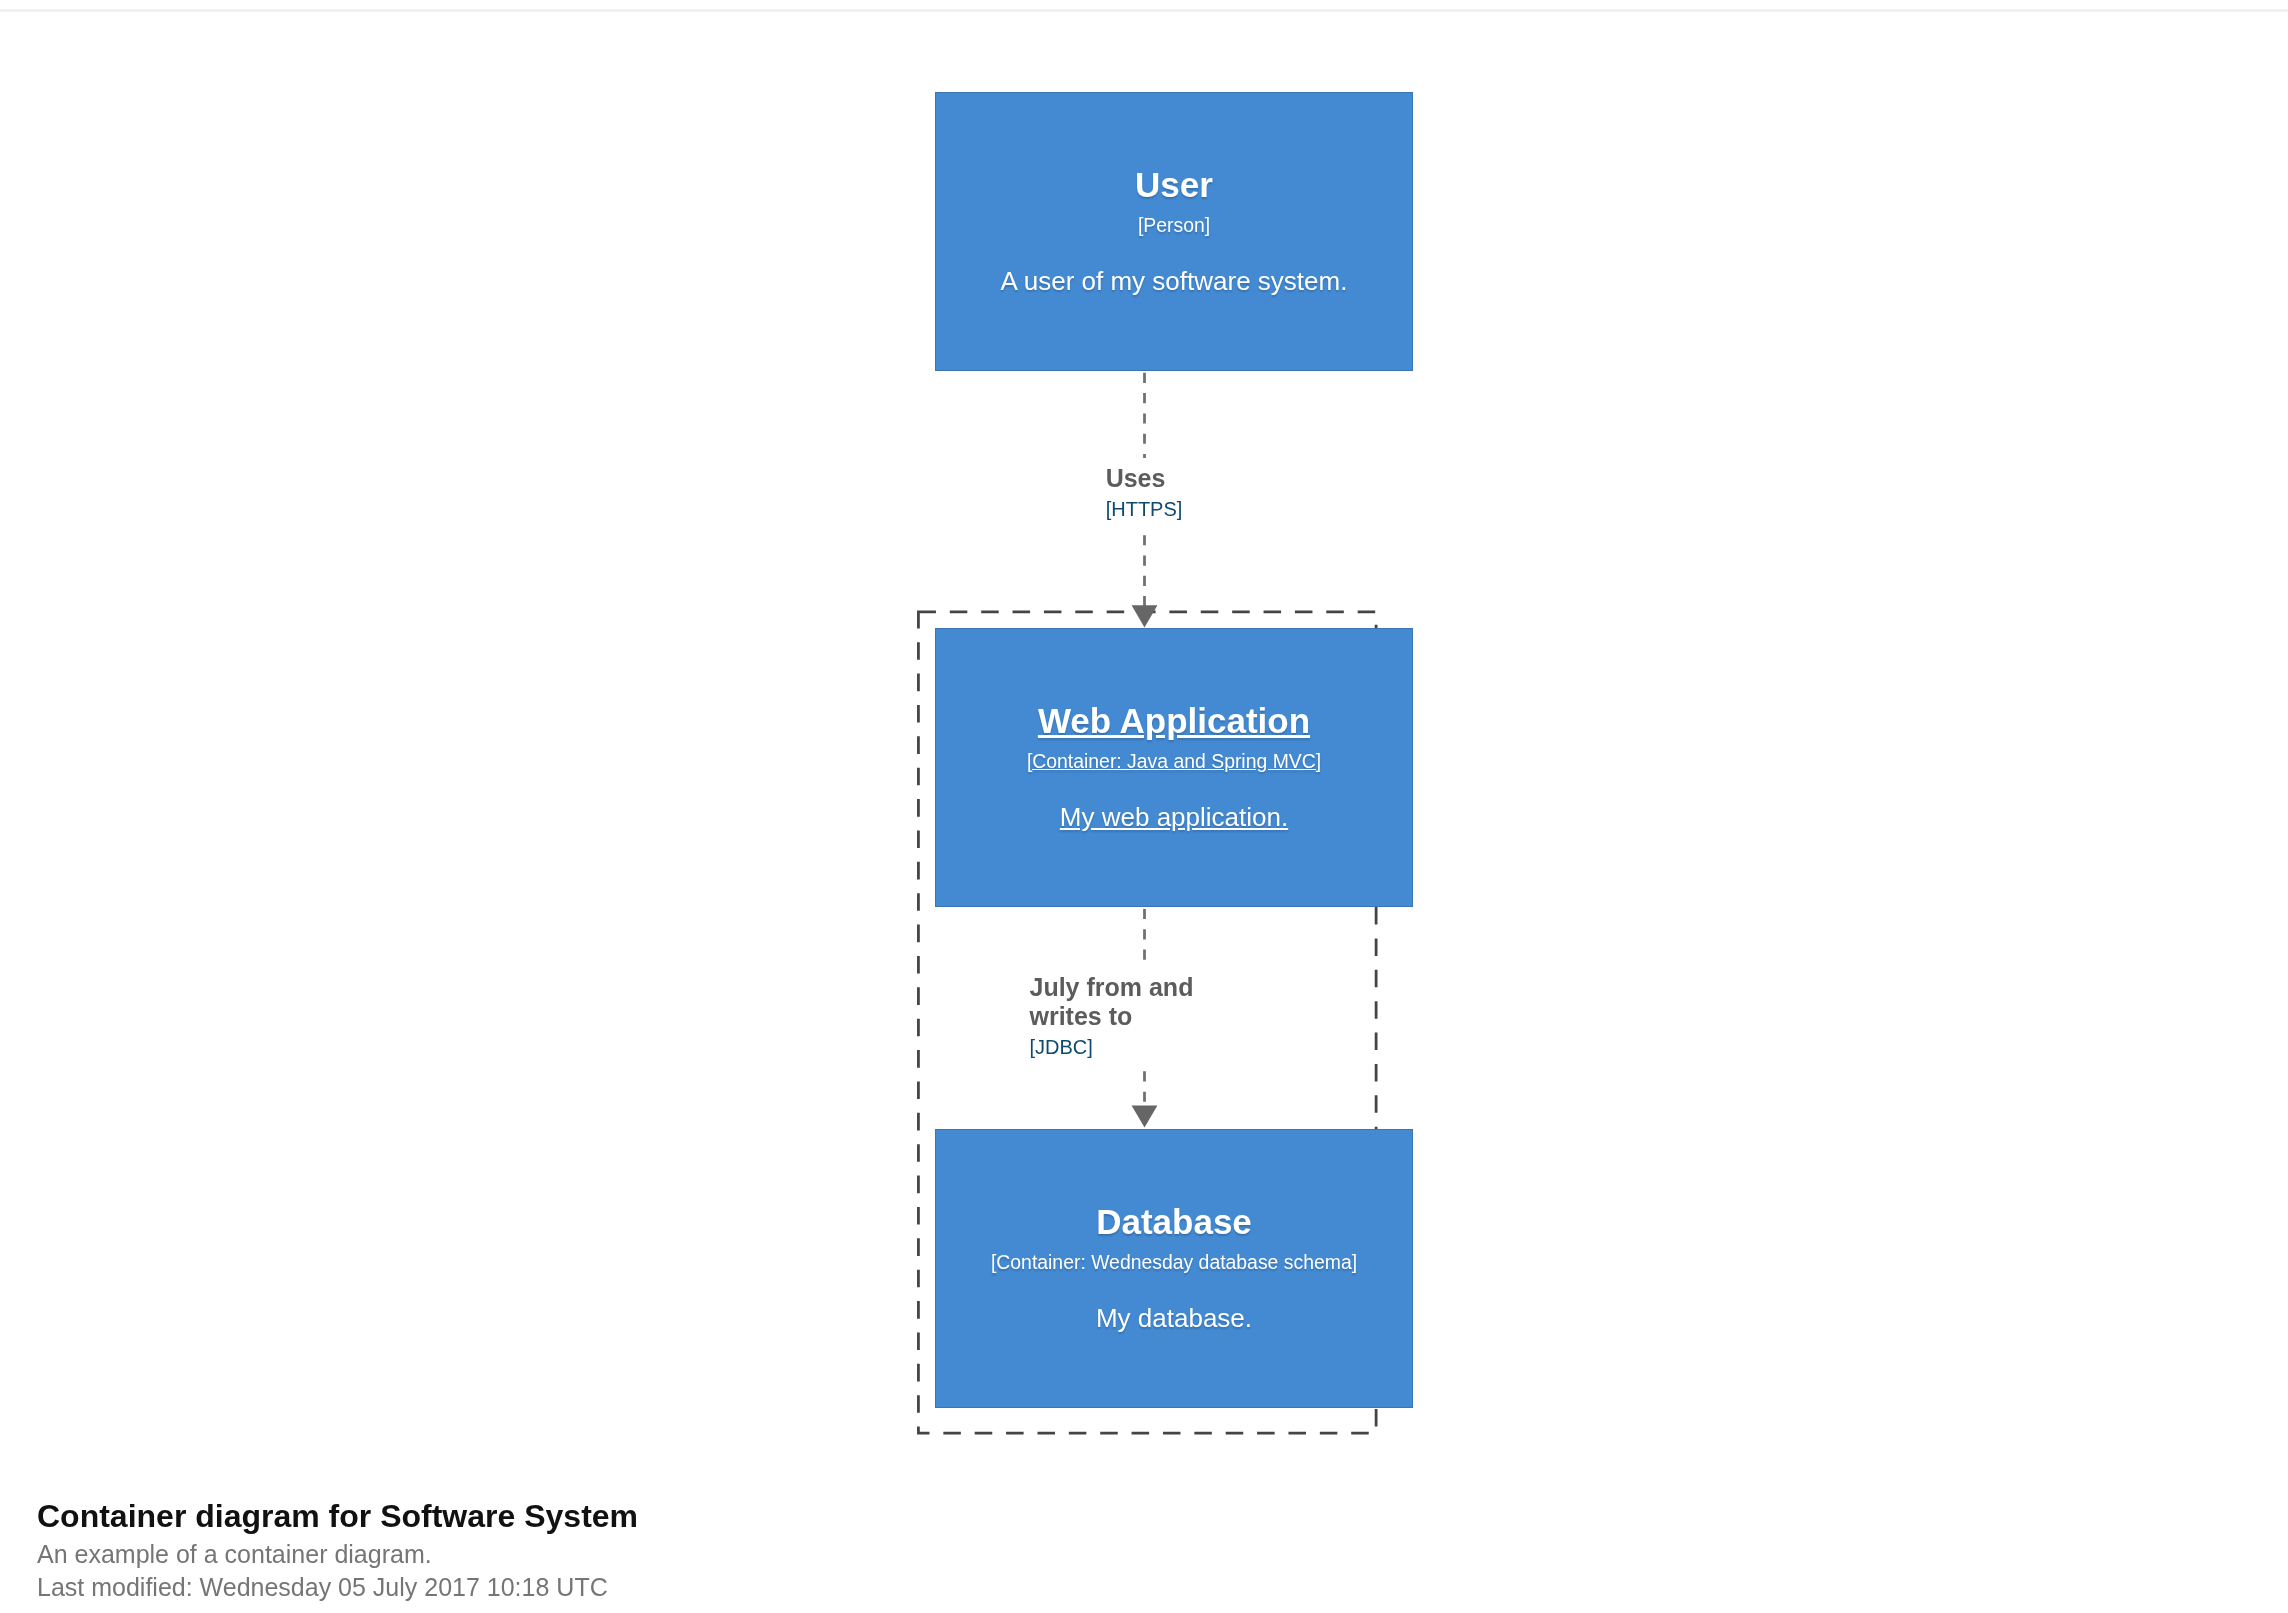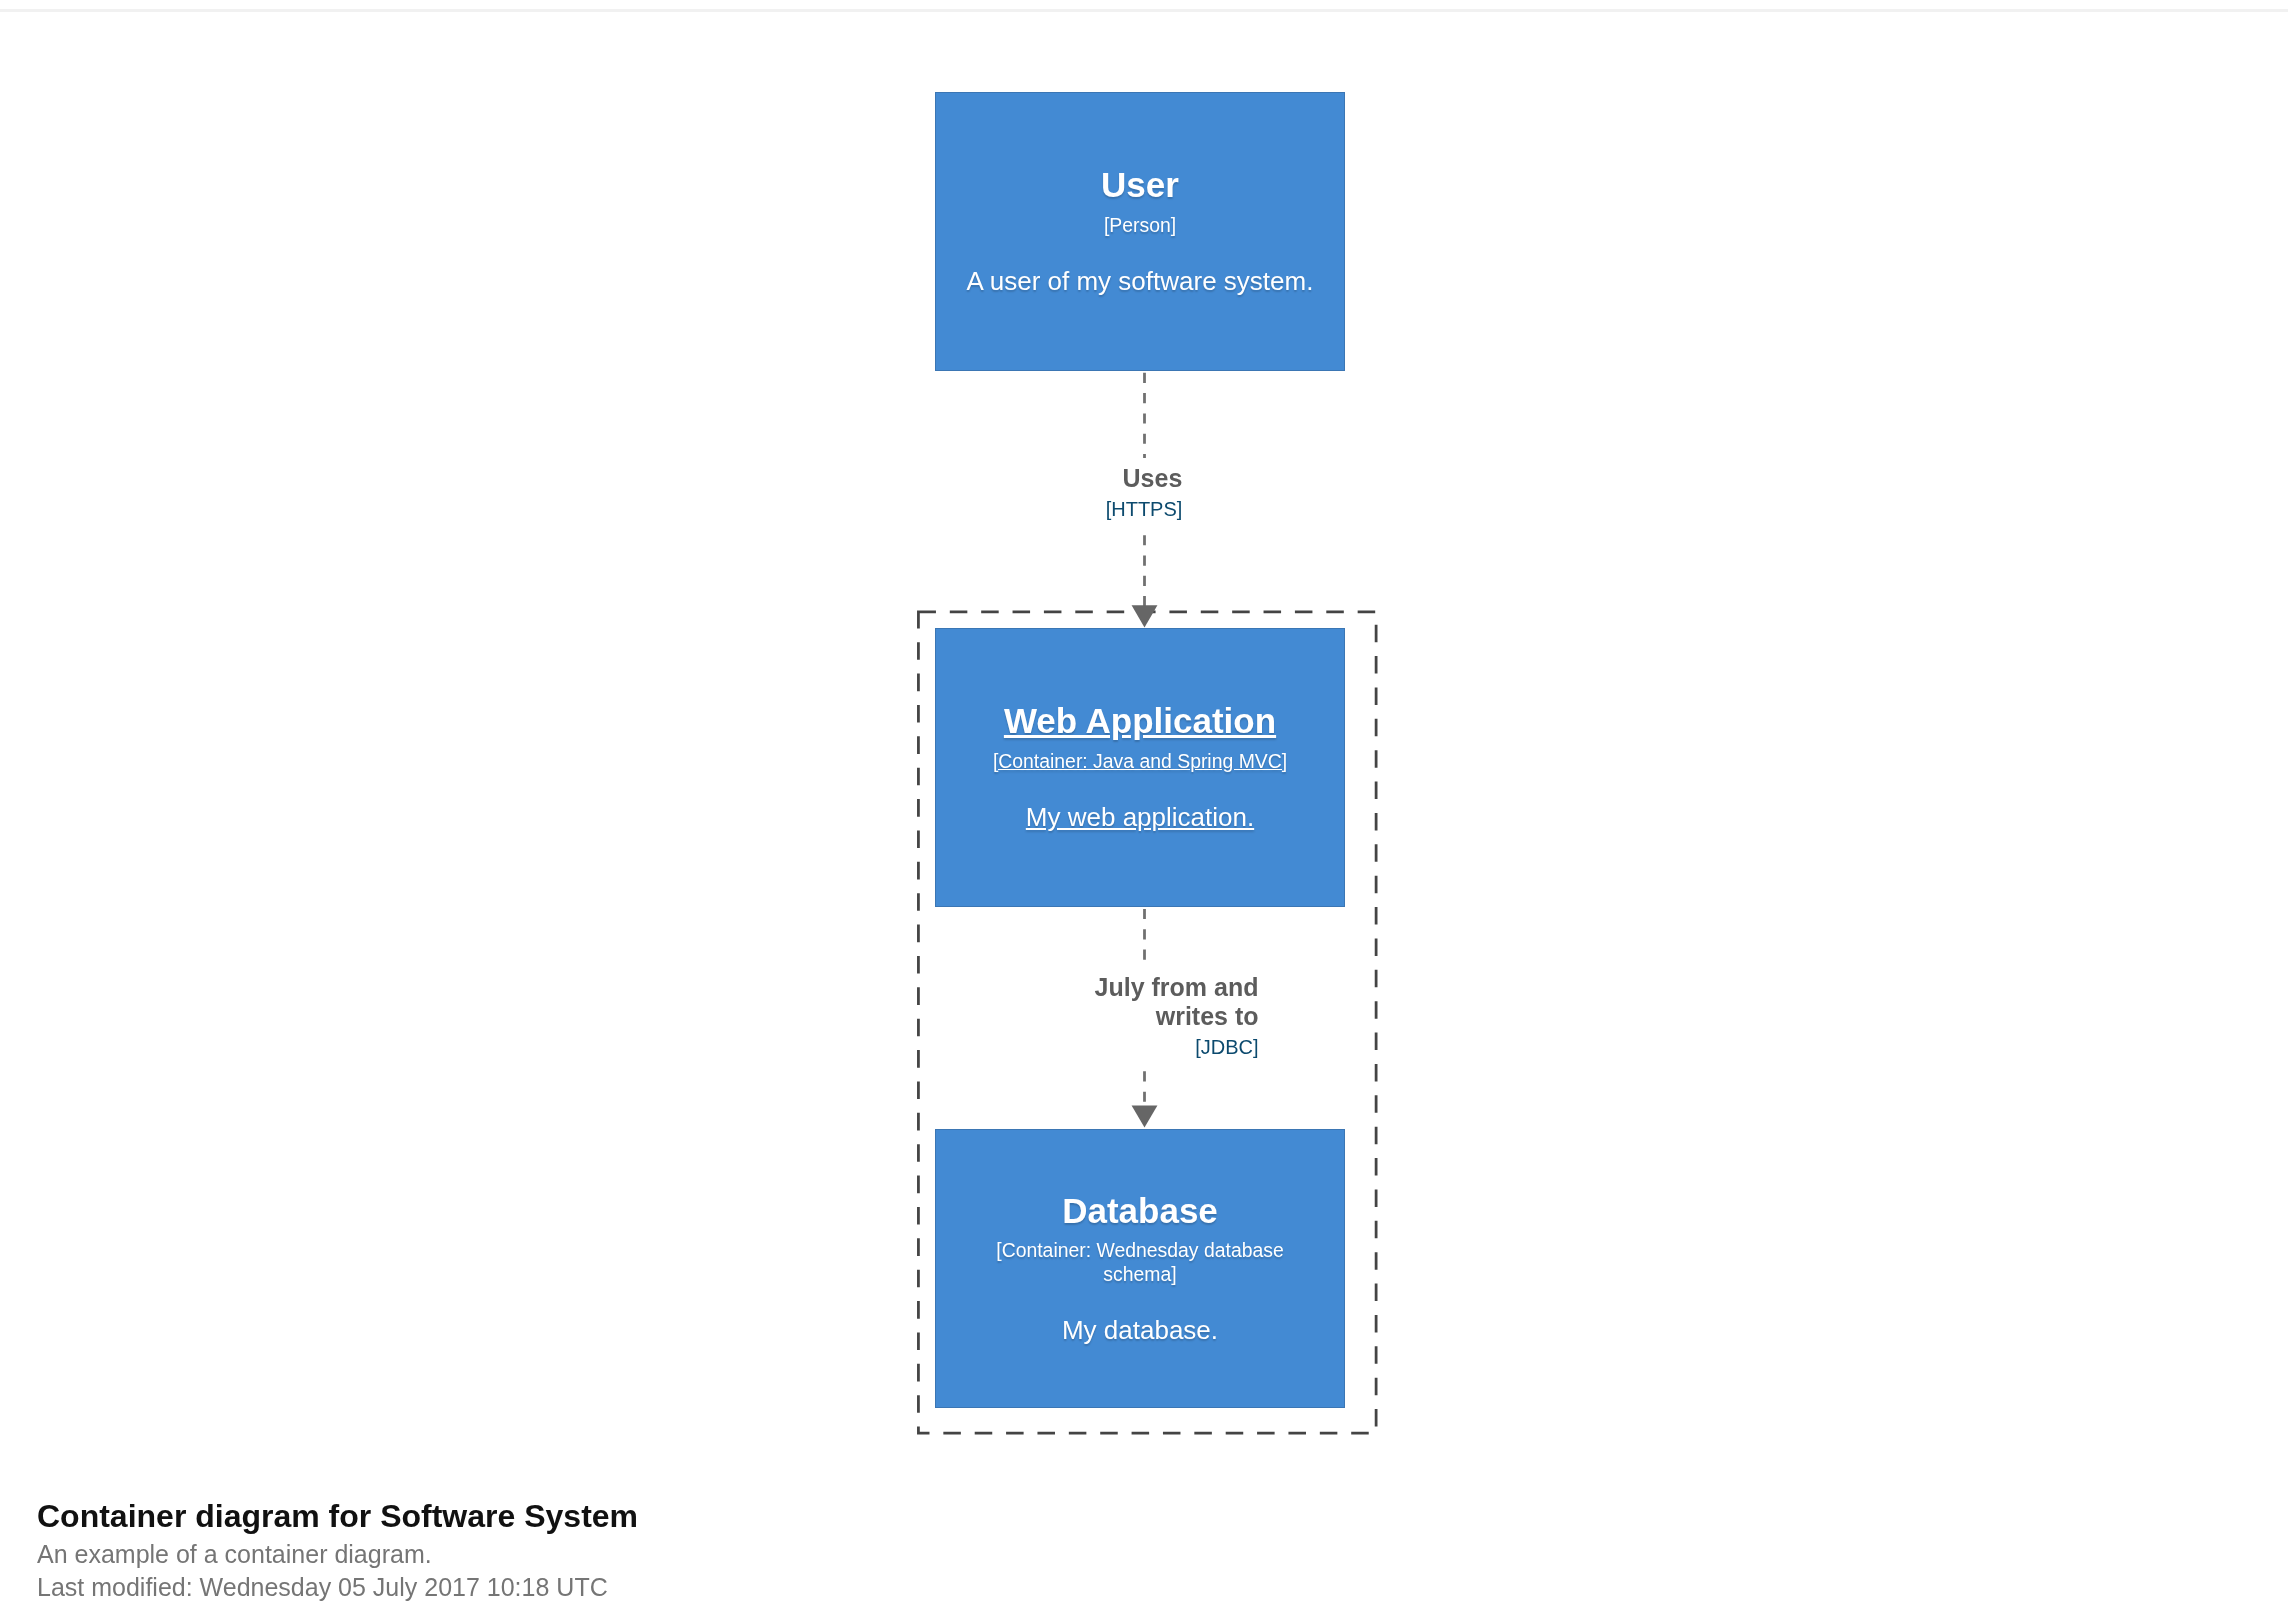--- a/index.html
+++ b/index.html
@@ -46,21 +46,21 @@
     stroke-width: 3;
     stroke-dasharray: 11 11;
     fill: none;
   }
   .rel-arrowhead {
     fill: #666666;
     stroke: none;
   }
   .element {
     position: absolute;
-    width: 410px; height: 279px;
+    width: 478px; height: 279px;
     background: var(--element-fill);
     border: 1.8px solid var(--element-border);
     color: var(--element-text);
     display: flex;
     flex-direction: column;
     justify-content: center;
     align-items: center;
     text-align: center;
     padding: 9.2px 22px;
     text-shadow: 0 1.8px 1.8px rgba(0,0,0,0.18);
@@ -81,21 +81,21 @@
     line-height: 1.25;
   }
   .el-user  { left: 935px; top: 92px;  }
   .el-webapp{ left: 935px; top: 628px; text-decoration: underline;  }
   .el-db    { left: 935px; top: 1129px; }
 
   .rel-label {
     position: absolute;
     transform: translateX(-50%);
     background: #ffffff;
-    text-align: right;
+    text-align: left;
     color: var(--relationship-text);
     padding: 5.5px 11px;
   }
   .rel-label .rel-name {
     font-size: 25px;
     font-weight: bold;
     line-height: 1.18;
   }
   .rel-label .rel-meta {
     font-size: 20px;

